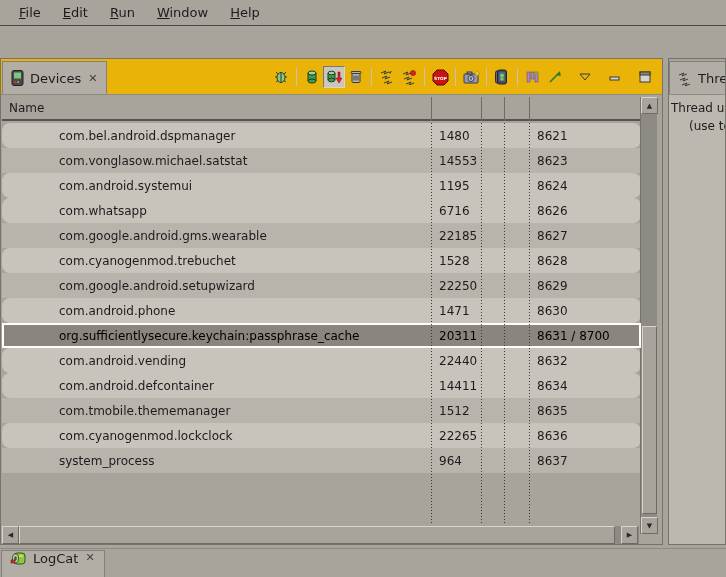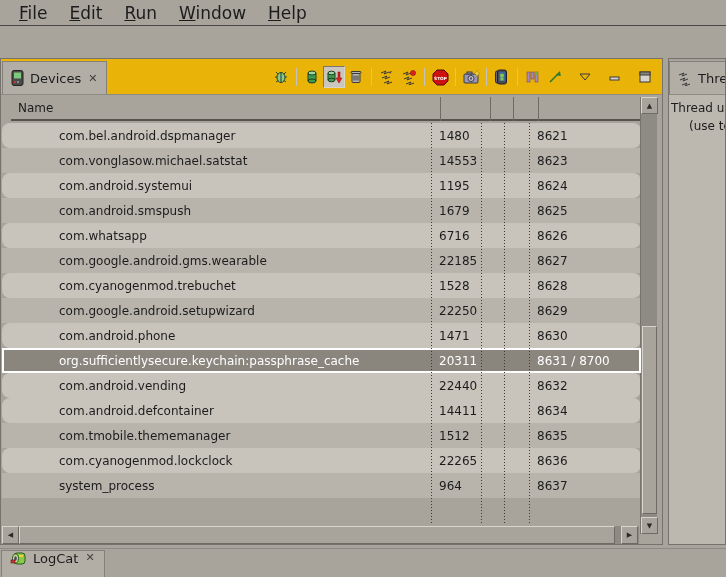--- a/index.html
+++ b/index.html
@@ -3,21 +3,21 @@
 <meta charset="utf-8">
 <style>
   * { margin:0; padding:0; box-sizing:border-box; }
   html,body { width:726px; height:577px; overflow:hidden; }
   body { font-family:"DejaVu Sans", sans-serif; background:#a8a49c; color:#1c1c1c; }
   #root { position:relative; width:726px; height:577px; background:#a8a49c; }
 
   
   .menubar { position:absolute; left:0; top:0; width:726px; height:26px;
              background:#a8a49c; border-bottom:1px solid #4a4844;
-             display:flex; align-items:center; padding-left:8px; font-size:17px; }
+             display:flex; align-items:center; padding-left:8px; font-size:13px; }
   .menu-item { padding:3px 11px; cursor:default; }
   .menu-item::first-letter { text-decoration:underline; }
 
   
   .devices-panel { position:absolute; left:0; top:58px; width:663px; height:487px;
                    background:#a8a49c; border:1px solid #76726c; }
   .tabbar { position:absolute; left:0; top:0; width:661px; height:36px;
             border-bottom:1px solid #8e8a84; background:#eab308; }
   .tab { position:absolute; left:1px; top:2px; height:33px; display:flex; align-items:center;
          gap:6px; padding:0 8px; background:#b2aea6; border:1px solid #85817a; border-bottom:none;
@@ -25,29 +25,29 @@
   .tab-close { font-size:11px; color:#44423e; font-weight:bold; padding:0 1px; }
 
   .toolbar { position:absolute; right:6px; top:7px; display:flex; align-items:center; }
   .tbtn { width:22px; height:22px; display:flex; align-items:center; justify-content:center; }
   .tbtn.pressed { background:#cac6be; border:1px solid; border-color:#7b776f #d9d5cd #d9d5cd #7b776f; }
   .tsep { width:1px; height:18px; background:#8e8a84; border-right:1px solid #c6c2ba; margin:0 4px; }
   .tsp  { width:8px; }
 
   
   .thead { position:absolute; left:1px; top:38px; width:638px; height:24px; background:#a8a49c;
-           border-bottom:2px solid #55534e; font-size:12px;margin-left:9px; }
+           border-bottom:2px solid #55534e; font-size:12px; }
   .thead .hname { position:absolute; left:7px; top:4px; }
   .hdiv { position:absolute; top:0; width:1px; height:24px; background:#6e6a64; }
 
   .rows { position:absolute; left:1px; top:64px; width:639px; height:400px; }
   .row { position:relative; height:25px; font-size:12px; display:flex; align-items:center; }
   .row-light { background:#c8c4bc;border-radius:8px; }
   .row-dark  { background:#b8b4ac; }
-  .row-selected { background:#8a867e; color:#ffffff; outline:2px solid #ffffff;
+  .row-selected { background:#8a867e; color:#000000; outline:2px solid #ffffff;
                   outline-offset:-2px; z-index:3; }
   .cell-name { position:absolute; left:57px; white-space:nowrap; }
   .cell-pid  { position:absolute; left:437px; }
   .cell-port { position:absolute; left:535px; white-space:nowrap; }
   .dotline { position:absolute; top:64px; width:1px; height:400px; z-index:4;
              background-image:repeating-linear-gradient(to bottom,#3c3a36 0 1px,transparent 1px 3px); }
 
   
   .vscroll { position:absolute; left:639px; top:38px; width:17px; height:437px; background:#8e8a84;
              border-left:1px solid #76726c; }
@@ -250,25 +250,20 @@
         <div class="row row-dark">
     <span class="cell-name">com.vonglasow.michael.satstat</span>
     <span class="cell-pid">14553</span>
     <span class="cell-port">8623</span>
   </div>
         <div class="row row-light">
     <span class="cell-name">com.android.systemui</span>
     <span class="cell-pid">1195</span>
     <span class="cell-port">8624</span>
   </div>
-        <div class="row row-dark">
-    <span class="cell-name">com.android.smspush</span>
-    <span class="cell-pid">1679</span>
-    <span class="cell-port">8625</span>
-  </div>
         <div class="row row-light">
     <span class="cell-name">com.whatsapp</span>
     <span class="cell-pid">6716</span>
     <span class="cell-port">8626</span>
   </div>
         <div class="row row-dark">
     <span class="cell-name">com.google.android.gms.wearable</span>
     <span class="cell-pid">22185</span>
     <span class="cell-port">8627</span>
   </div>

